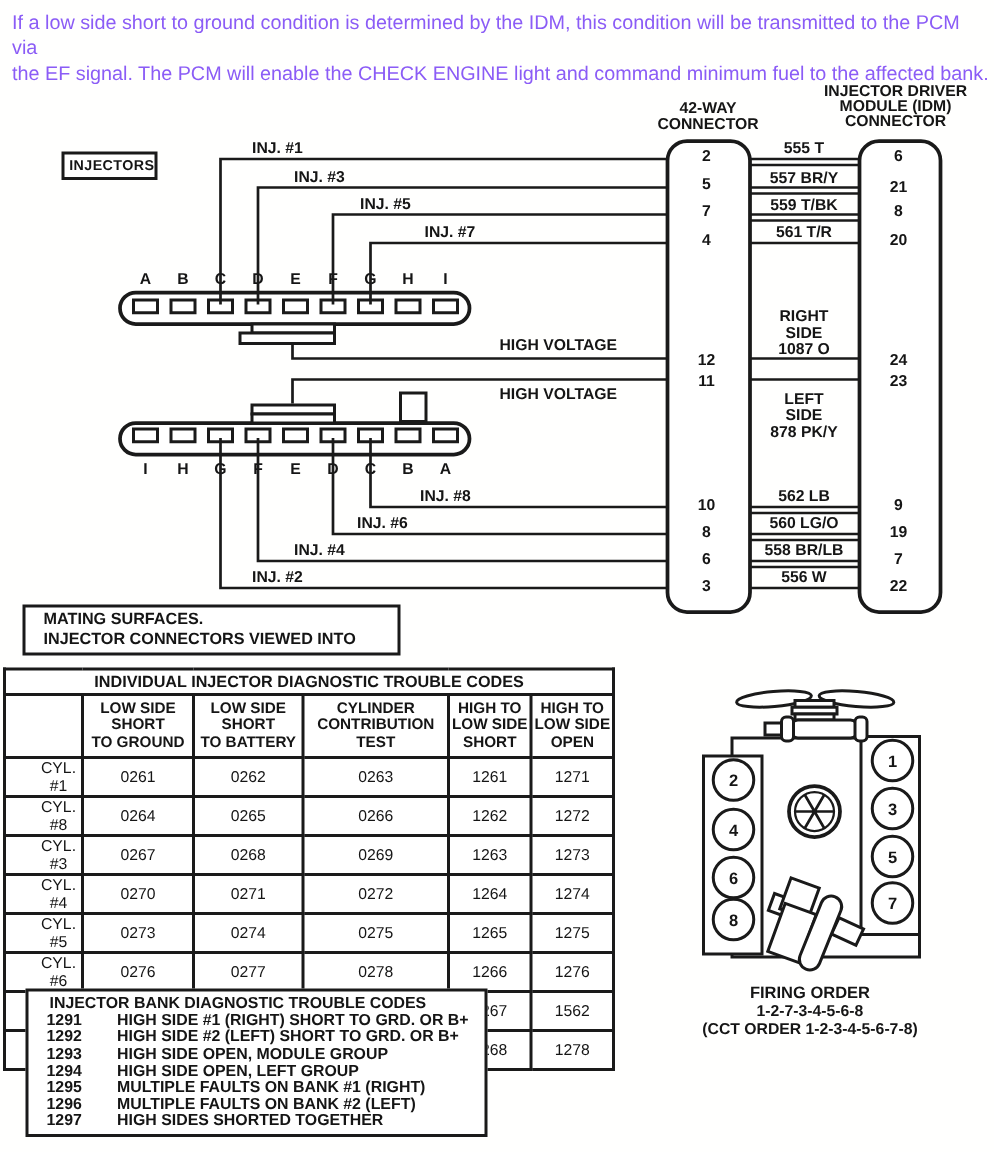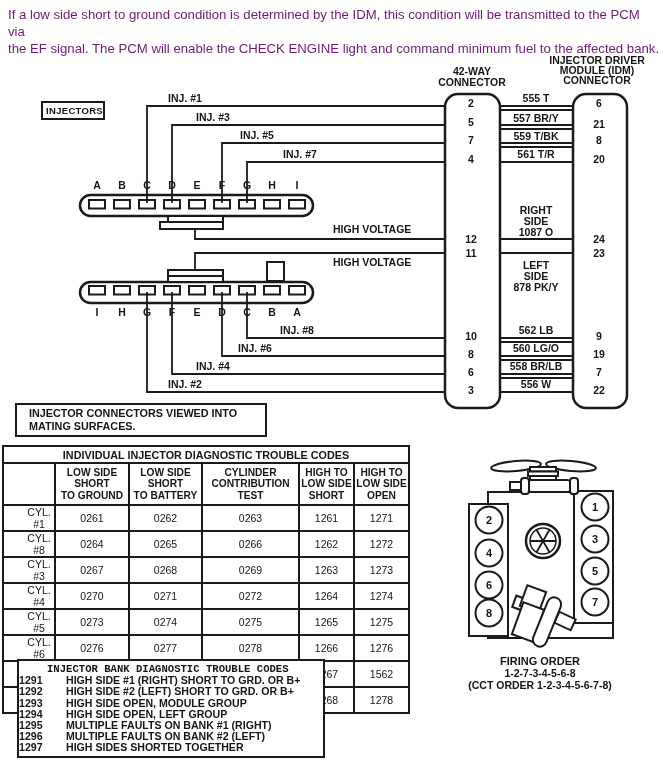--- a/index.html
+++ b/index.html
@@ -1,31 +1,31 @@
 <!DOCTYPE html>
 <html><head>
 <meta charset="utf-8">
 <style>
   html,body{margin:0;padding:0;background:#fff;}
   .page{position:relative;width:663px;height:768px;background:#fffffe;font-family:"Liberation Sans",sans-serif;color:#151515;overflow:hidden;}
-  .note{position:absolute;left:8px;top:6px;width:652px;font-size:13.2px;line-height:17px;color:#701a75;}
+  .note{position:absolute;left:8px;top:6px;width:652px;font-size:13.2px;line-height:17px;color:#8b5cf6;}
   .diagram-svg{position:absolute;left:0;top:0;}
   .box-label{position:absolute;border:2px solid #1a1a1a;background:#fff;display:flex;align-items:center;justify-content:flex-end;font-weight:bold;}
   .injectors-box{left:41px;top:101px;width:60px;height:15px;font-size:9.5px;letter-spacing:.3px;}
   .viewed-box{position:absolute;left:15px;top:403px;width:236px;height:28px;border:2px solid #1a1a1a;background:#fff;font-size:10.8px;font-weight:bold;line-height:12.5px;padding:2px 0 0 12px;}
   table.dtc{position:absolute;left:2px;top:445px;width:406px;border-collapse:collapse;table-layout:fixed;background:#fff;font-size:10.5px;color:#151515;}
   table.dtc td,table.dtc th{border:2px solid #1a1a1a;text-align:center;vertical-align:middle;padding:0;overflow:hidden;}
   table.dtc .title-row td{height:15px;font-weight:bold;font-size:10.8px;}
   table.dtc .hdr th{height:40px;font-weight:bold;font-size:10.2px;}
   table.dtc .hdr th span{display:block;line-height:11.5px;}
   table.dtc tr.r{height:19px;}
   table.dtc td.cyl{text-align:center;padding-left:20px;}
   .bank-box{position:absolute;left:17px;top:659px;width:304px;height:92px;border:2px solid #1a1a1a;background:#fff;font-size:10.6px;font-weight:bold;padding-top:3px;}
-  .bank-box .bb-title{padding-left:28px;line-height:11.2px;font-family:Liberation Mono, monospace;}
-  .bank-item{display:flex;line-height:11.2px;}
+  .bank-box .bb-title{padding-left:14px;line-height:11.2px;}
+  .bank-item{display:flex;line-height:11.2px;padding-left:12px;}
   .bank-item .code{width:47px;flex:none;}
   
   text{font-family:"Liberation Sans",sans-serif;fill:#151515;font-weight:bold;}
   .t10{font-size:10.5px;}
   .t11{font-size:11px;}
   .cap2{font-size:10.5px;}
   .ln{stroke:#1a1a1a;stroke-width:1.8;fill:none;}
   .shape{stroke:#1a1a1a;stroke-width:2;fill:#fff;}
   .shape25{stroke:#1a1a1a;stroke-width:2.5;fill:#fff;}
 </style>
@@ -247,22 +247,22 @@
       <text class="cap2" x="540" y="677" text-anchor="middle">1-2-7-3-4-5-6-8</text>
       <text class="cap2" x="540" y="689" text-anchor="middle">(CCT ORDER 1-2-3-4-5-6-7-8)</text>
     </g>
   </svg>
 
   <div class="box-label injectors-box">
     <span>INJECTORS</span>
   </div>
 
   <div class="viewed-box">
+    <div>MATING SURFACES.</div>
     <div>INJECTOR CONNECTORS VIEWED INTO</div>
-    <div>MATING SURFACES.</div>
   </div>
 
   <table class="dtc">
     <colgroup>
         <col style="width:52px">
         <col style="width:74px">
         <col style="width:73px">
         <col style="width:97px">
         <col style="width:55px">
         <col style="width:55px">

